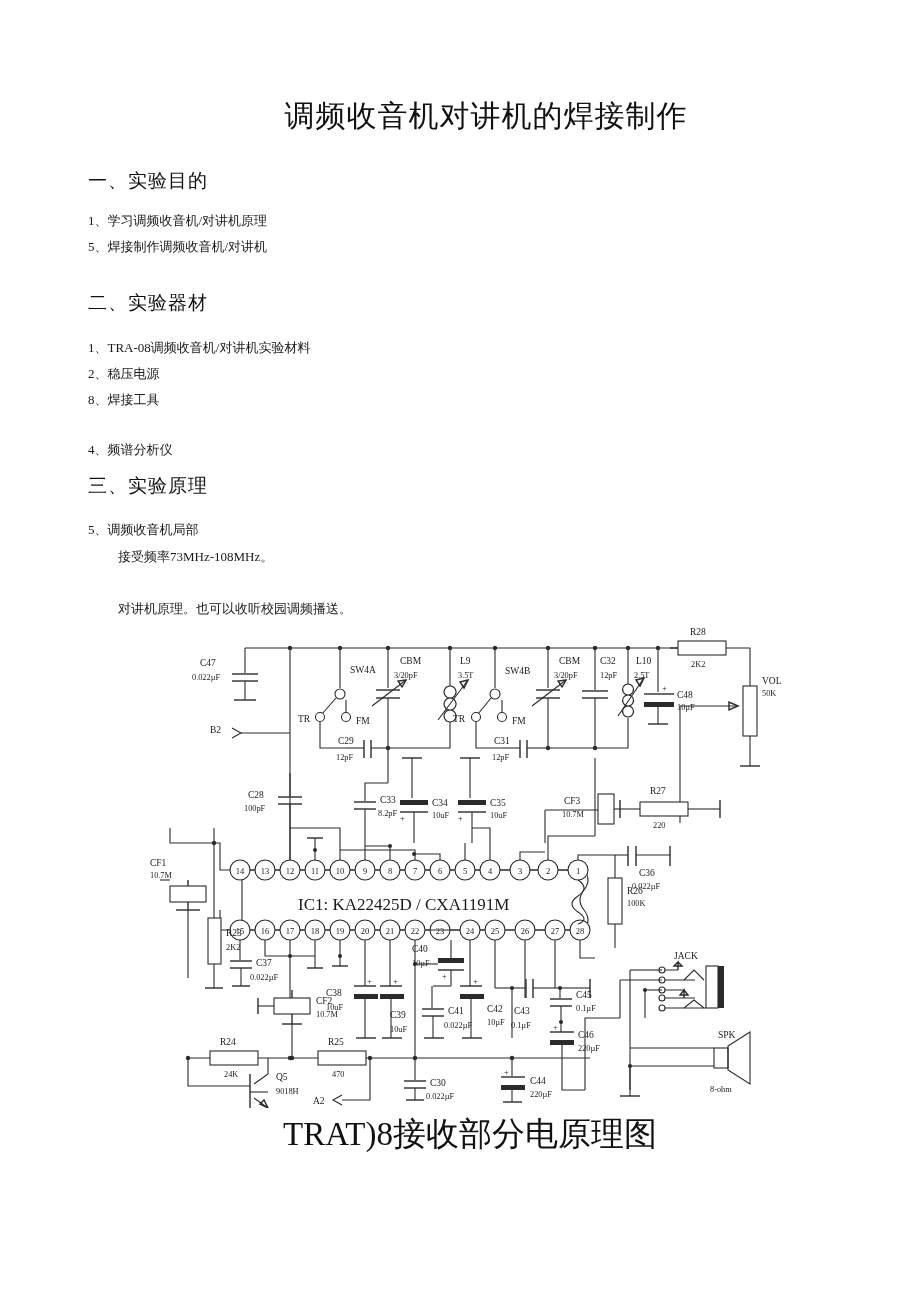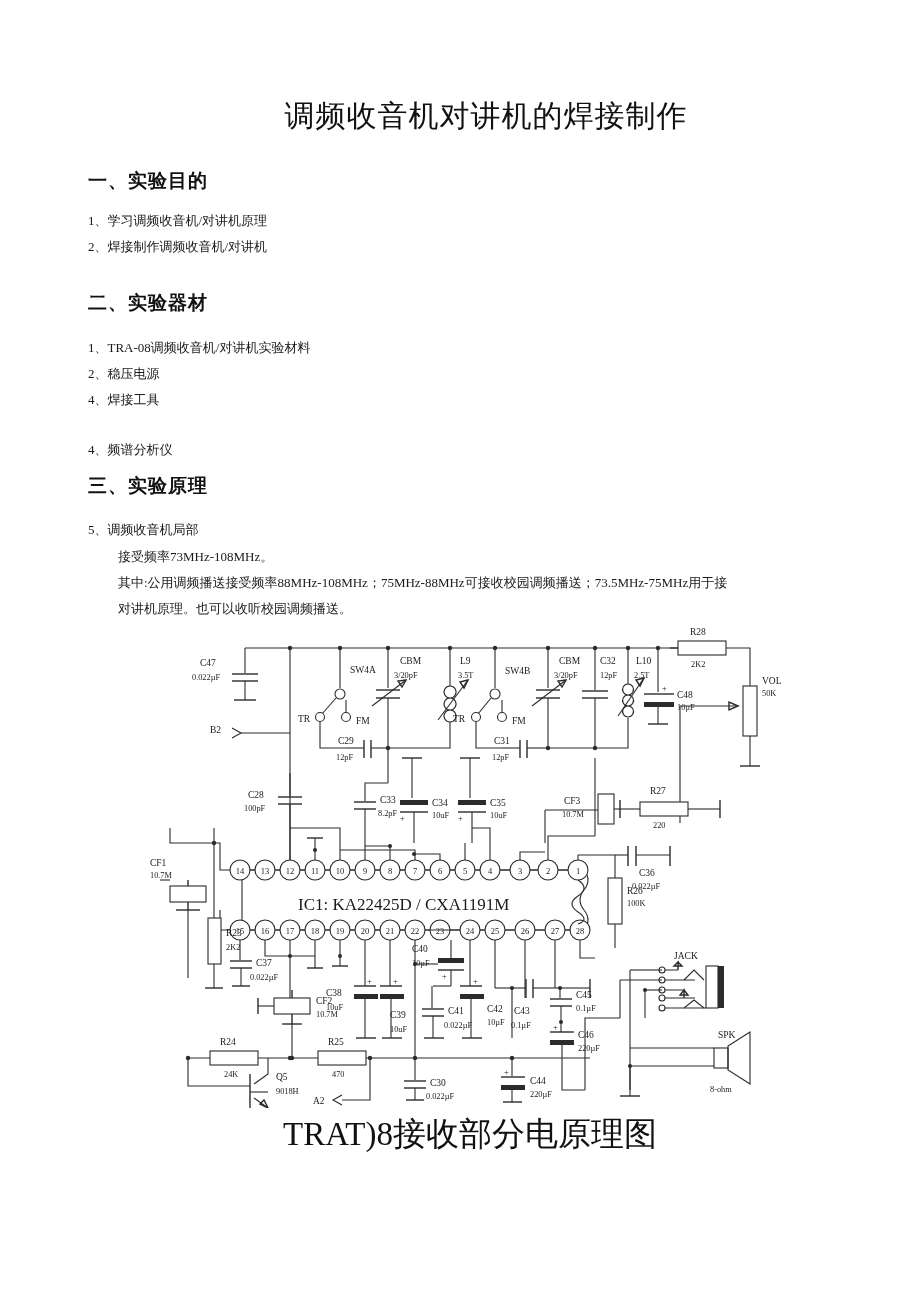--- a/index.html
+++ b/index.html
@@ -15,21 +15,21 @@
     position:absolute;left:0;right:0;top:96px;
     text-align:center;
     font-size:30px;letter-spacing:1px;
     font-family:"Liberation Serif","DejaVu Serif",serif;
     color:#111;
     padding-left:52px;
   }
 
   .h2{
     position:absolute;left:88px;
-    font-size:19px;font-weight:bold;letter-spacing:1px;color:#111;
+    font-size:19px;font-weight:normal;letter-spacing:1px;color:#111;
     font-family:"Liberation Serif","DejaVu Serif",serif;
   }
   .h2-2{top:168px;}
   .h2-3{top:290px;}
   .h2-4{top:473px;}
 
   .li{
     position:absolute;left:88px;
     font-size:13px;line-height:1.5;color:#1a1a1a;
     white-space:nowrap;
@@ -64,32 +64,31 @@
 </style>
 </head>
 <body>
 
 <div class="page">
 
   <div class="doc-title">调频收音机对讲机的焊接制作</div>
 
   <div class="h2 h2-2">一、实验目的</div>
   <div class="li" style="top:211px">1、学习调频收音机/对讲机原理</div>
-  <div class="li" style="top:237px">2、焊接制作调频收音机/对讲机</div>
+  <div class="li" style="top:237px">5、焊接制作调频收音机/对讲机</div>
 
   <div class="h2 h2-3">二、实验器材</div>
   <div class="li" style="top:338px">1、TRA-08调频收音机/对讲机实验材料</div>
   <div class="li" style="top:364px">2、稳压电源</div>
-  <div class="li" style="top:390px">4、焊接工具</div>
+  <div class="li" style="top:390px">8、焊接工具</div>
   <div class="li" style="top:440px">4、频谱分析仪</div>
 
   <div class="h2 h2-4">三、实验原理</div>
   <div class="li" style="top:520px">5、调频收音机局部</div>
   <div class="li ind1" style="top:547px">接受频率73MHz-108MHz。</div>
-  <div class="li ind1" style="top:573px">其中:公用调频播送接受频率88MHz-108MHz；75MHz-88MHz可接收校园调频播送；73.5MHz-75MHz用于接</div>
   <div class="li ind1" style="top:599px">对讲机原理。也可以收听校园调频播送。</div>
 
   <div id="schematic">
   <svg viewBox="0 0 660 490" xmlns="http://www.w3.org/2000/svg">
 
     <path class="w" d="M95 30 H520"></path>
     <path class="w" d="M520 30 H530"></path>
 
     <path class="w" d="M95 30 V55"></path>
     <path class="w2" d="M82 56 H108"></path>

